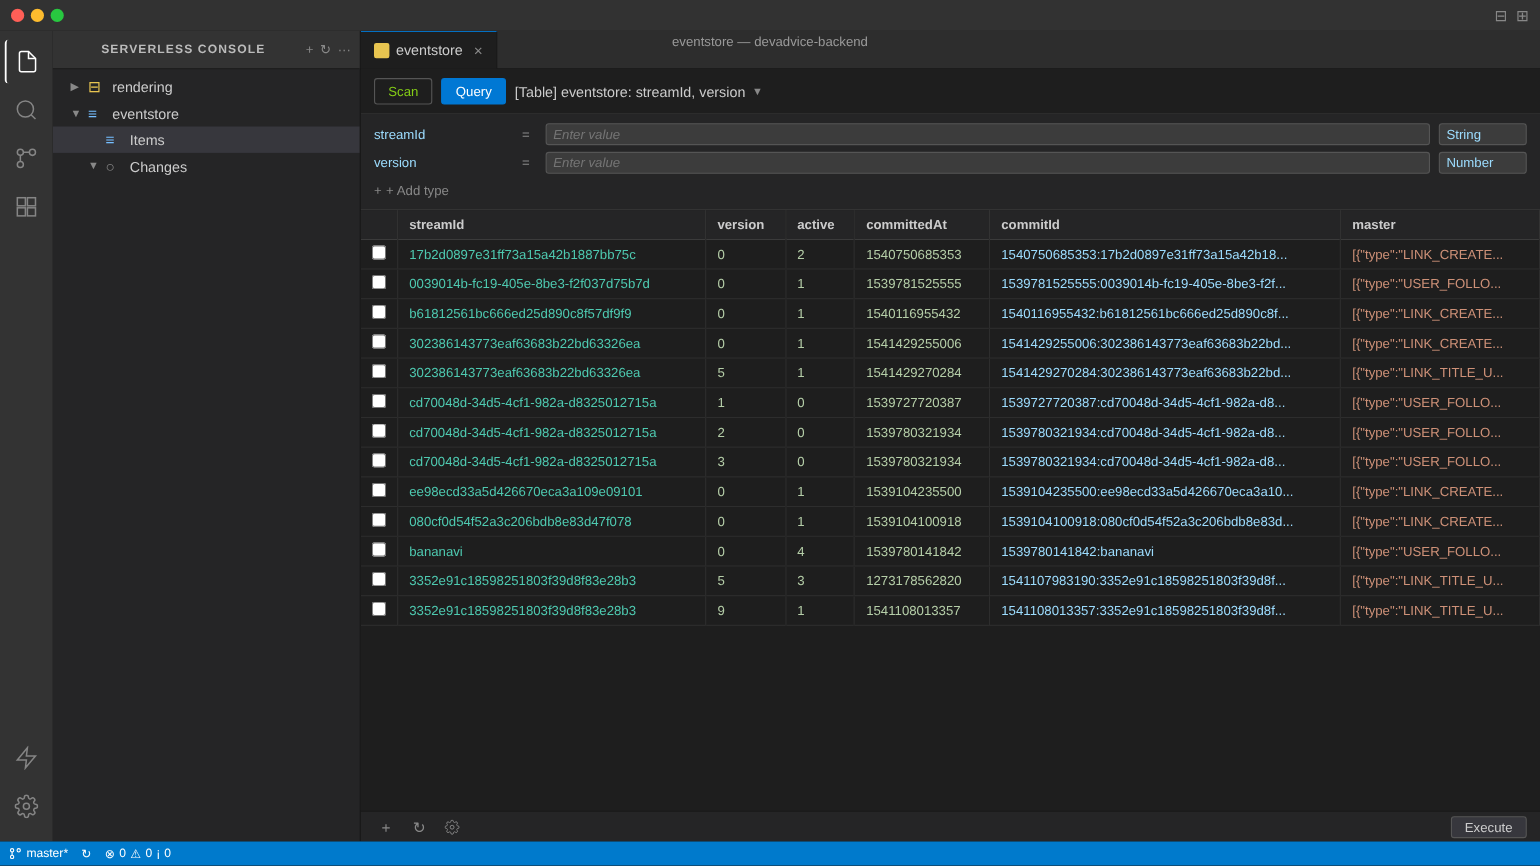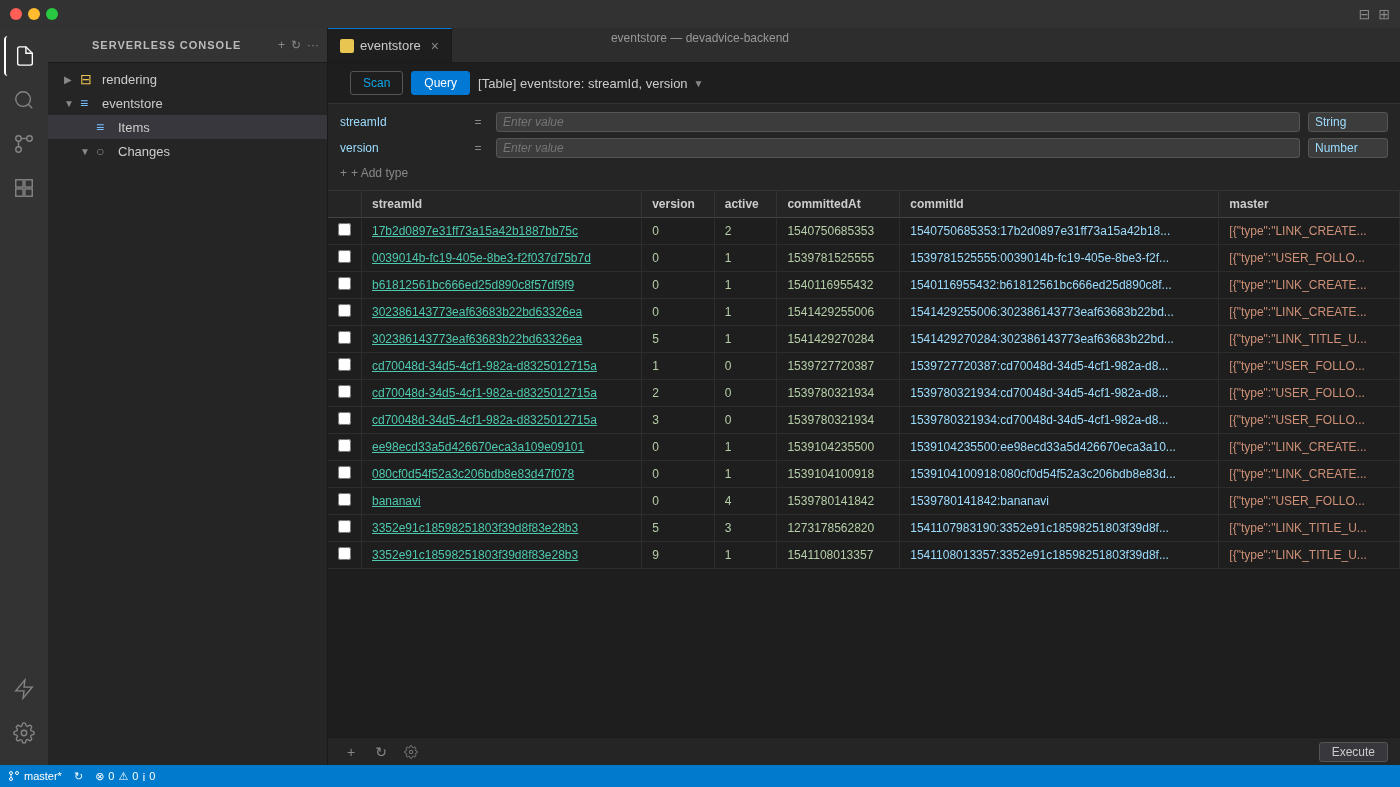--- a/index.html
+++ b/index.html
@@ -218,25 +218,24 @@
       padding: 8px 12px;
       gap: 8px;
       background: #1e1e1e;
       border-bottom: 1px solid #333;
       flex-shrink: 0;
     }
     .btn-scan {
       padding: 4px 12px;
       background: transparent;
       border: 1px solid #555;
-      color: #0ea5e9;
+      color: #84cc16;
       border-radius: 3px;
       cursor: pointer;
       font-size: 12px;
-      margin-left: 10px;
     }
     .btn-query {
       padding: 4px 12px;
       background: #0078d4;
       border: 1px solid #0078d4;
       color: #ffffff;
       border-radius: 3px;
       cursor: pointer;
       font-size: 12px;
     }
@@ -365,21 +364,21 @@
       text-overflow: ellipsis;
       max-width: 300px;
     }
     .checkbox-cell {
       width: 30px;
       text-align: center;
     }
     .checkbox-cell input {
       cursor: pointer;
     }
-    .td-streamid { color: #4ec9b0; text-decoration: underline; }
+    .td-streamid { color: #4ec9b0; }
     .td-version { color: #b5cea8; }
     .td-active { color: #b5cea8; }
     .td-committed { color: #b5cea8; }
     .td-commitid { color: #9cdcfe; }
     .td-events { color: #ce9178; }
 
     
     .status-bar {
       height: 22px;
       background: #007acc;

